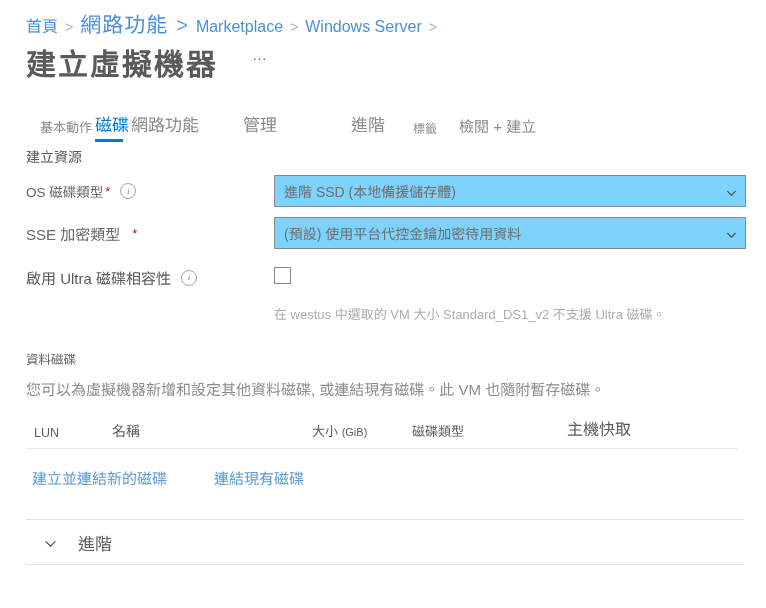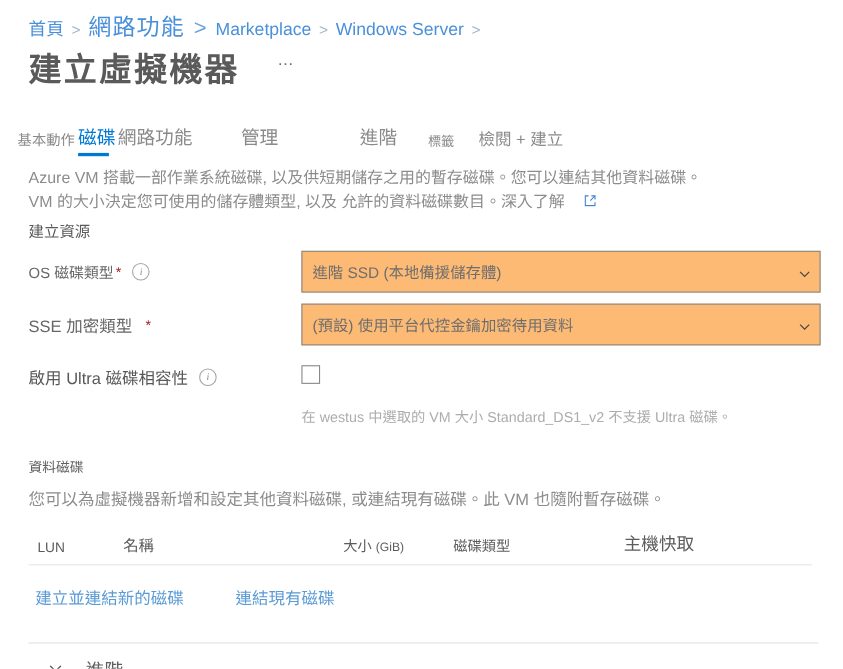--- a/index.html
+++ b/index.html
@@ -74,21 +74,21 @@
     letter-spacing: 2px;
     cursor: pointer;
     align-self: flex-start;
     margin-top: 4px;
   }
 
   
   .tabs {
     display: flex;
     align-items: flex-end;
-    padding-left: 16px;
+    padding-left: 40px;
     height: 34px;
     margin-top: 20px;
   }
   .tab {
     font-size: 13px;
     color: #8a8a8a;
     padding-bottom: 6px;
     margin-right: 4px;
     cursor: pointer;
     position: relative;
@@ -174,23 +174,23 @@
     font-family: "Liberation Serif", serif;
     margin-left: 10px;
     line-height: 1;
     cursor: pointer;
     flex-shrink: 0;
   }
 
   .select-box {
     position: relative;
     width: 472px;
-    height: 38px;
+    height: 32px;
     border: 1px solid #8a8886;
-    background: #fdba74;
+    background: #7dd3fc;
     display: flex;
     align-items: center;
     padding: 0 26px 0 9px;
     box-sizing: border-box;
     font-size: 14px;
     color: #6e6e6e;
     cursor: pointer;
     white-space: nowrap;
     overflow: hidden;
   }
@@ -336,28 +336,20 @@
   <div class="tab tab-lg active" style="margin-right:2px;">磁碟</div>
   <div class="tab tab-lg" style="margin-right:44px;">網路功能</div>
   <div class="tab tab-lg" style="margin-right:74px;">管理</div>
   <div class="tab tab-lg" style="margin-right:28px;">進階</div>
   <div class="tab" style="font-size:12px;margin-right:22px;">標籤</div>
   <div class="tab tab-md">檢閱 + 建立</div>
 </div>
 
 <div class="content">
 
-  <div class="desc">
-    <span>Azure VM 搭載一部作業系統磁碟, 以及供短期儲存之用的暫存磁碟。您可以連結其他資料磁碟。</span><br>
-    <span>VM 的大小決定您可使用的儲存體類型, 以及 允許的資料磁碟數目。</span><a class="lnk">深入了解</a><span class="ext-icon"><svg width="11" height="11" viewBox="0 0 12 12" fill="none" stroke="#3f83d0" stroke-width="1.1">
-          <path d="M4.4 1.2H1.2v9.6h9.6V7.6"></path>
-          <path d="M7.2 1.2h3.6v3.6"></path>
-          <path d="M10.6 1.4L6.1 5.9"></path>
-        </svg></span>
-  </div>
 
   <div class="section-head">建立資源</div>
 
   <div class="form-row">
     <div class="form-label">
       <span>OS 磁碟類型</span>
       <span class="req">*</span>
       <span class="info-icon">i</span>
     </div>
     <div class="select-box">

